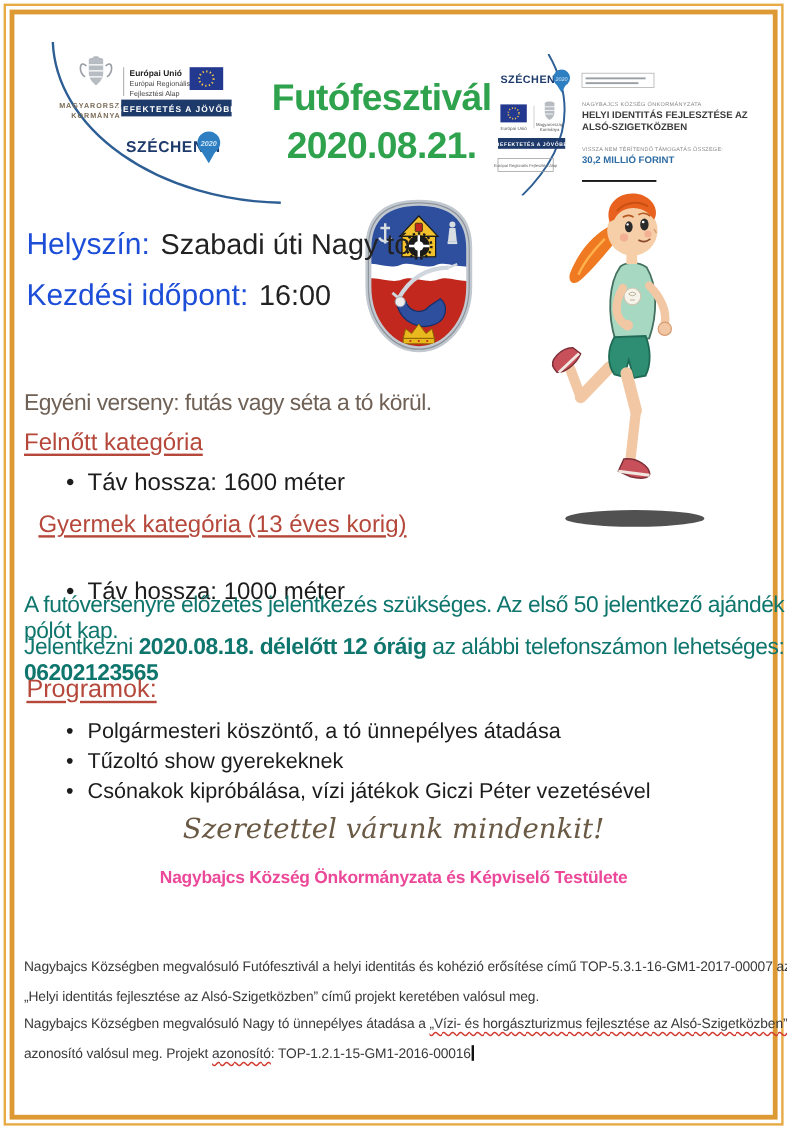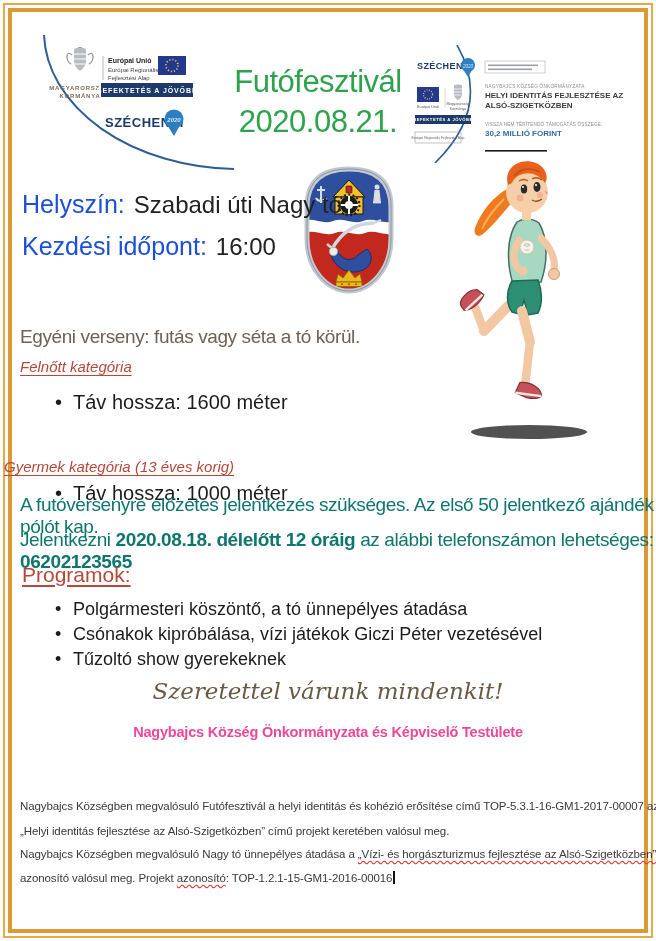--- a/index.html
+++ b/index.html
@@ -3,28 +3,28 @@
 <meta charset="utf-8">
 <style>
   html,body{margin:0;padding:0;background:#ffffff;}
   .poster{position:relative;width:656px;height:941px;background:#fff;overflow:hidden;
           font-family:"Liberation Sans",sans-serif;color:#1c1c1c;}
   .frame-outer{position:absolute;inset:3px;border:2px solid #E7AA45;pointer-events:none;}
   .frame-inner{position:absolute;inset:8px;border:4px solid #DD9934;pointer-events:none;}
   .abs{position:absolute;}
   
   .main-title{left:220px;top:62px;width:196px;text-align:center;
-              font-weight:400;font-size:31px;line-height:40px;color:#2EA24D;letter-spacing:-0.5px;}
+              font-weight:700;font-size:31px;line-height:40px;color:#2EA24D;letter-spacing:-0.5px;}
   
   .row{display:flex;align-items:baseline;gap:9px;white-space:nowrap;}
   .red-big{color:#1d4ed8;font-size:25px;}
   .val{color:#222;font-size:24px;}
   .narrow{letter-spacing:-0.4px;}
   .intro{color:#6F6156;font-size:19px;}
-  .cat-head{color:#B5483B;font-size:15px;text-decoration:underline;text-underline-offset:3px;font-style:italic;}
+  .cat-head{color:#B5483B;font-size:20px;text-decoration:underline;text-underline-offset:3px;}
   .bullet-line{font-size:20px;color:#1c1c1c;position:relative;padding-left:18px;}
   .bullet-line::before{content:"•";position:absolute;left:0;top:0;font-size:20px;}
   .note{font-size:19px;color:#0f766e;}
   .prog-head{color:#B5483B;font-size:21px;text-decoration:underline;text-underline-offset:3px;}
   .prog-list{list-style:none;margin:0;padding:0;font-size:18px;color:#1c1c1c;}
   .prog-list li{position:relative;padding-left:18px;line-height:25px;}
   .prog-list li::before{content:"•";position:absolute;left:0;}
   .script-line{left:0;top:678px;width:656px;text-align:center;
                font-family:"DejaVu Serif",serif;font-style:italic;font-size:23px;color:#6A5A45;}
   .org-line{left:0;top:724px;width:656px;text-align:center;font-size:14.5px;font-weight:700;
@@ -237,34 +237,34 @@
   <div class="abs row" style="left:22px;top:232px;">
     <span class="red-big">Kezdési időpont:</span>
     <span class="val">16:00</span>
   </div>
 
   <div class="abs intro narrow" style="left:20px;top:326px;">Egyéni verseny: futás vagy séta a tó körül.</div>
 
   <div class="abs cat-head" style="left:20px;top:358px;">Felnőtt kategória</div>
   <div class="abs bullet-line" style="left:55px;top:391px;">Táv hossza: 1600 méter</div>
 
-  <div class="abs cat-head" style="left:4px;top:426px;margin-top:32px;">Gyermek kategória (13 éves korig)</div>
+  <div class="abs cat-head" style="left:32px;top:426px;">Gyermek kategória (13 éves korig)</div>
   <div class="abs bullet-line" style="left:55px;top:459px;">Táv hossza: 1000 méter</div>
 
   <div class="abs note narrow" style="left:20px;top:494px;">A futóversenyre előzetes jelentkezés szükséges. Az első 50 jelentkező ajándék pólót kap.</div>
 
   <div class="abs note narrow" style="left:20px;top:529px;">
     <span>Jelentkezni </span><b>2020.08.18. délelőtt 12 óráig</b><span> az alábbi telefonszámon lehetséges: </span><b>06202123565</b>
   </div>
 
   <div class="abs prog-head" style="left:22px;top:563px;">Programok:</div>
   <ul class="abs prog-list" style="left:55px;top:597px;">
     <li>Polgármesteri köszöntő, a tó ünnepélyes átadása</li>
+    <li>Tűzoltó show gyerekeknek</li>
     <li>Csónakok kipróbálása, vízi játékok Giczi Péter vezetésével</li>
-    <li>Tűzoltó show gyerekeknek</li>
   </ul>
 
   <div class="abs script-line">Szeretettel várunk mindenkit!</div>
   <div class="abs org-line">Nagybajcs Község Önkormányzata és Képviselő Testülete</div>
 
   <div class="abs" style="left:20px;top:800px;width:620px;">
     <div class="footer-line" style="margin-bottom:13px;">Nagybajcs Községben megvalósuló Futófesztivál a helyi identitás és kohézió erősítése című TOP-5.3.1-16-GM1-2017-00007 azonosítószámú</div>
     <div class="footer-line" style="margin-bottom:11px;">„Helyi identitás fejlesztése az Alsó-Szigetközben” című projekt keretében valósul meg.</div>
     <div class="footer-line" style="margin-bottom:11px;">
       <span>Nagybajcs Községben megvalósuló Nagy tó ünnepélyes átadása a </span><span class="spellcheck">„Vízi- és horgászturizmus fejlesztése az Alsó-Szigetközben” című</span>

